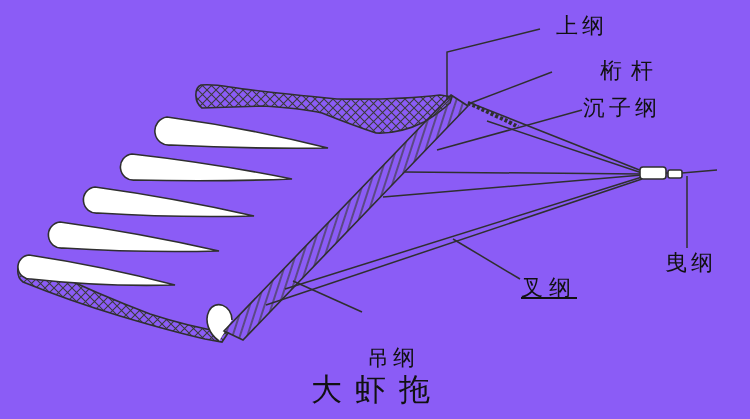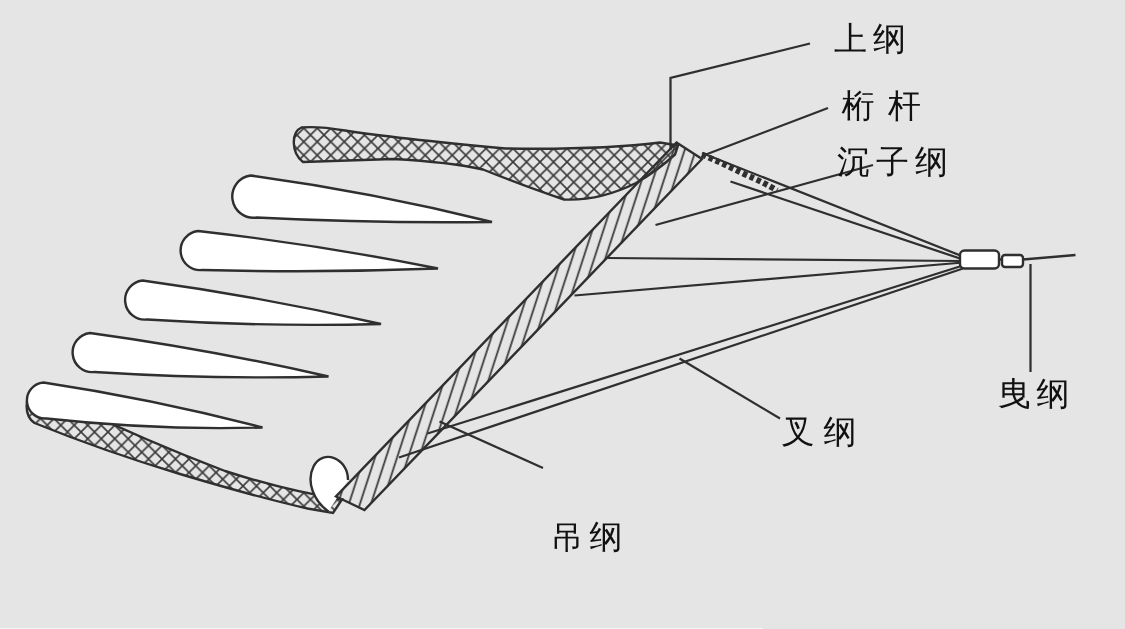--- a/index.html
+++ b/index.html
@@ -1,26 +1,26 @@
 <!DOCTYPE html>
 <html><head>
 <meta charset="utf-8">
 <style>
   html,body{margin:0;padding:0;background:#ffffff;}
   .stage{
-    position:relative;width:750px;height:419px;background:#e5e5e5;overflow:hidden;
+    position:relative;width:750px;height:419px;background:#8b5cf6;overflow:hidden;
     font-family:"Liberation Serif","DejaVu Serif",serif;
   }
   .stage svg{position:absolute;left:0;top:0;}
   .lbl{
     position:absolute;font-size:22px;line-height:24px;color:#111111;
     white-space:nowrap;letter-spacing:4px;
   }
-  .lbl.sp9{letter-spacing:9px;}
-  .lbl.sp6{letter-spacing:6px;}
+  .lbl.sp9{letter-spacing:9px;margin-left:39px;}
+  .lbl.sp6{letter-spacing:6px;text-decoration:underline;}
   .caption{
     position:absolute;left:311px;top:373px;font-size:31px;line-height:34px;
     color:#111111;letter-spacing:13px;white-space:nowrap;
   }
 </style>
 </head>
 <body>
 
 <div class="stage">
 
@@ -93,18 +93,19 @@
       <line x1="552" y1="72" x2="468" y2="104"></line>
       <line x1="582" y1="110" x2="437" y2="150"></line>
       <line x1="687" y1="176" x2="687" y2="248"></line>
       <line x1="453" y1="239" x2="520" y2="279"></line>
       <line x1="293" y1="281" x2="362" y2="312"></line>
     </g>
   </svg>
 
   <div class="lbl" style="left:556px;top:14px;">上纲</div>
   <div class="lbl sp9" style="left:561px;top:59px;">桁杆</div>
-  <div class="lbl" style="left:558px;top:96px;font-family:Liberation Serif, serif;">沉子纲</div>
+  <div class="lbl" style="left:583px;top:96px;font-family:Liberation Serif, serif;">沉子纲</div>
   <div class="lbl" style="left:665px;top:251px;">曳纲</div>
   <div class="lbl sp6" style="left:521px;top:276px;">叉纲</div>
   <div class="lbl" style="left:367px;top:306px;margin-top:40px;">吊纲</div>
 
+  <div class="caption">大虾拖</div>
 </div>
 
 </body></html>

